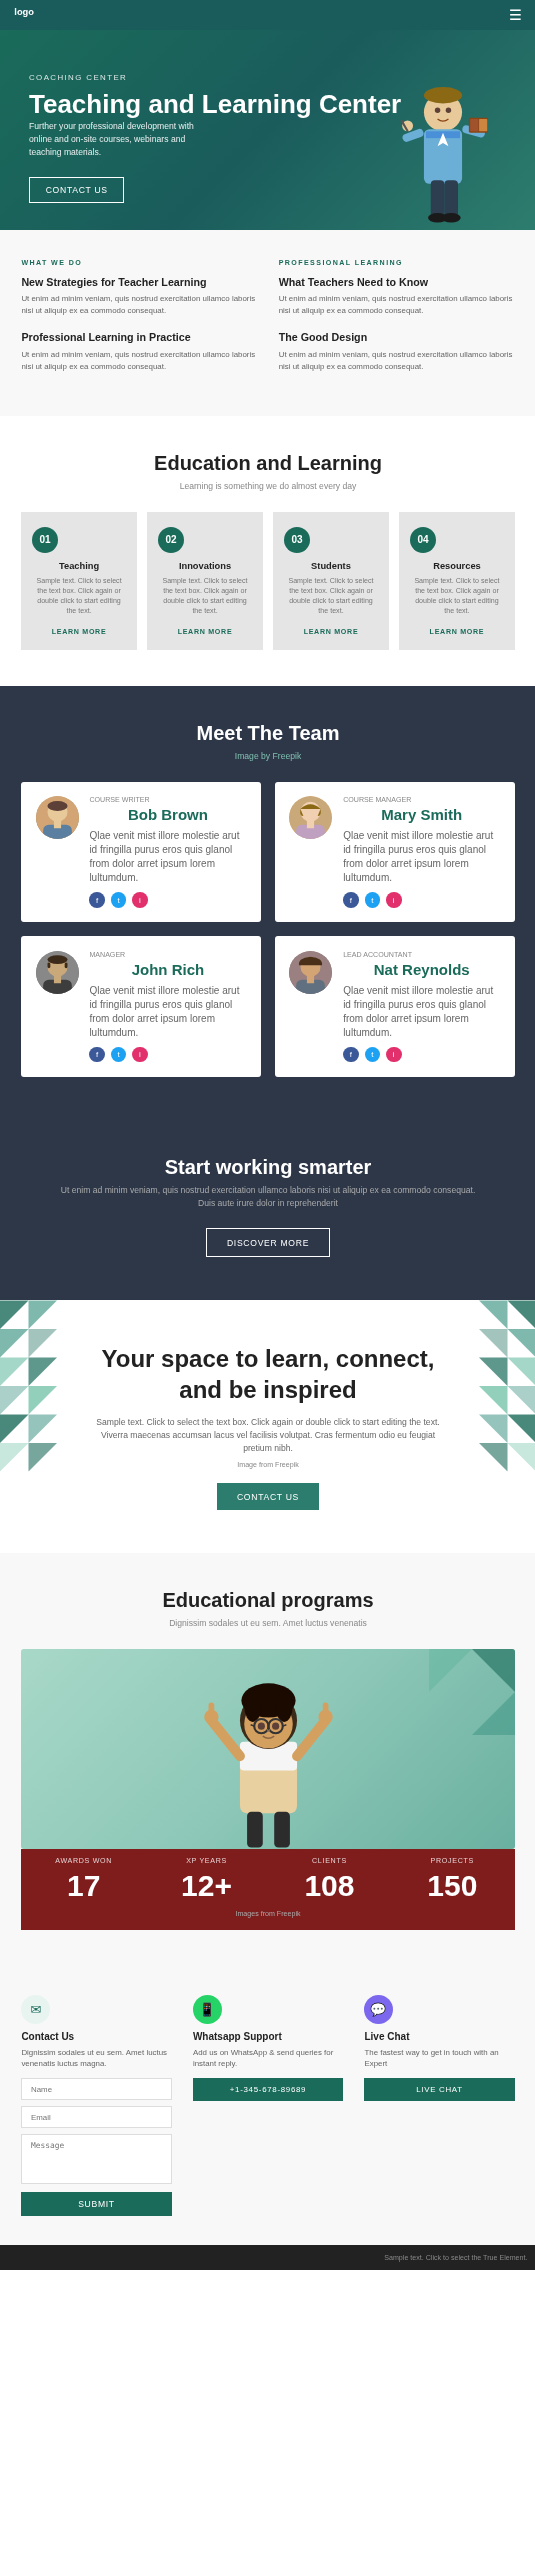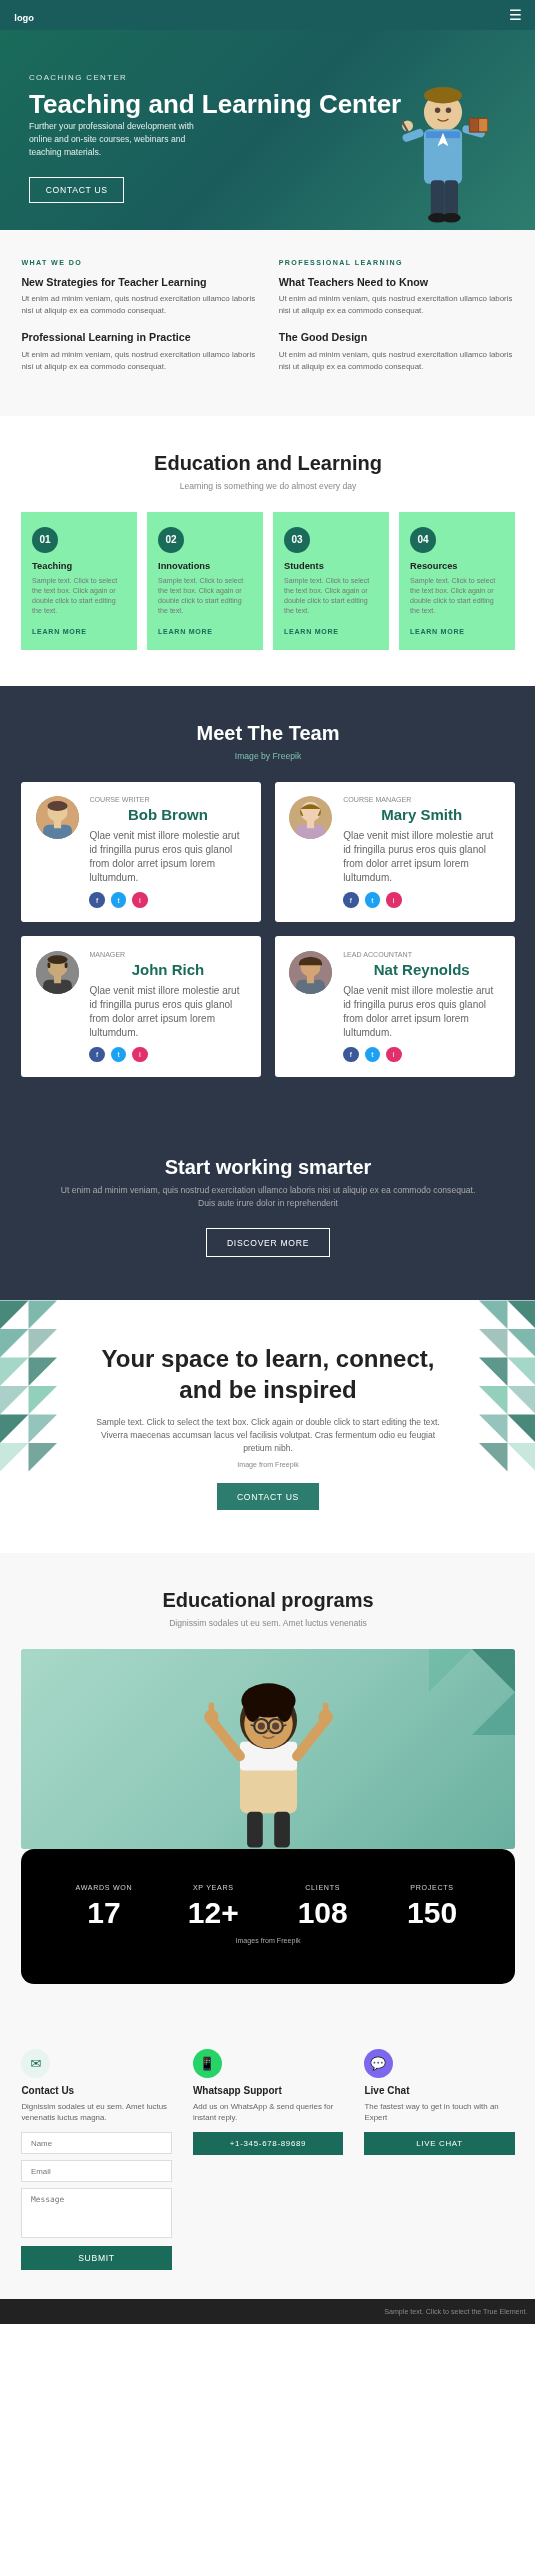--- a/index.html
+++ b/index.html
@@ -1,19 +1,19 @@
 <!DOCTYPE html>
 <html style="font-size:11.4px"><head>
   <meta charset="utf-8">
   <style>
     * { margin: 0; padding: 0; box-sizing: border-box; }
     body { font-family: Arial, sans-serif; width: 536px; background: #fff; overflow-x: hidden; }
 
     
-    .header { background: #1a5c5c; color: white; padding: 7.1px 14.3px; display: flex; align-items: flex-end; justify-content: space-between; }
+    .header { background: #1a5c5c; color: white; padding: 7.1px 14.3px; display: flex; align-items: flex-start; justify-content: space-between; }
     .logo { font-size: 9.3px; font-weight: bold; color: white; }
     .hamburger { font-size: 14.3px; cursor: pointer; }
 
     
     .hero { background: linear-gradient(135deg, #1a6b5a 0%, #1a5c5c 50%, #2d7d6e 100%); color: white; padding: 43px 29px 0 29px; min-height: 200px; position: relative; overflow: hidden; display: flex; align-items: flex-start; }
     .hero-content { flex: 1; z-index: 2; }
     .hero-label { font-size: 7.9px; letter-spacing: 1.4px; text-transform: uppercase; margin-bottom: 7.1px; opacity: 0.85; }
     .hero-title { font-size: 26px; font-weight: bold; line-height: 1.2; margin-bottom: 0; }
     .hero-desc { font-size: 8.6px; line-height: 1.5; margin-bottom: 18px; max-width: 186px; opacity: 0.9; }
     .hero-btn { background: transparent; border: 1.4px solid white; color: white; padding: 7.1px 15.7px; font-size: 8.6px; letter-spacing: 0.7px; cursor: pointer; text-transform: uppercase; }
@@ -25,21 +25,21 @@
     .wwd-section-label { font-size: 7.1px; letter-spacing: 1.4px; text-transform: uppercase; color: #1a6b5a; margin-bottom: 8.6px; font-weight: bold; }
     .wwd-item { margin-bottom: 14.3px; }
     .wwd-item h3 { font-size: 10.7px; font-weight: bold; margin-bottom: 5.7px; color: #222; }
     .wwd-item p { font-size: 7.9px; color: #666; line-height: 1.5; }
 
     
     .education { padding: 36px 21.4px; text-align: center; background: white; }
     .section-title { font-size: 20px; font-weight: bold; color: #222; margin-bottom: 5.7px; }
     .section-subtitle { font-size: 8.6px; color: #888; margin-bottom: 21.4px; }
     .edu-cards { display: grid; grid-template-columns: repeat(4, 1fr); gap: 10.7px; margin-top: 14.3px; }
-    .edu-card { background: #86efac; padding: 14.3px 10.7px; text-align: left; }
+    .edu-card { background: #e5e5e5; padding: 14.3px 10.7px; text-align: center; }
     .edu-num { width: 26px; height: 26px; border-radius: 50%; background: #1a6b5a; color: white; display: flex; align-items: center; justify-content: center; font-size: 10px; font-weight: bold; margin-bottom: 8.6px; }
     .edu-card h4 { font-size: 9.3px; font-weight: bold; margin-bottom: 5.7px; color: #222; }
     .edu-card p { font-size: 7.1px; color: #777; line-height: 1.4; margin-bottom: 7.1px; }
     .learn-more { font-size: 7.1px; color: #1a6b5a; text-transform: uppercase; letter-spacing: 0.7px; font-weight: bold; cursor: pointer; }
 
     
     .team { background: #2d3748; padding: 36px 21.4px; color: white; text-align: center; }
     .team .section-title { color: white; }
     .team .section-subtitle { color: #aaa; }
     .team-subtitle-link { color: #80c0b0; font-size: 8.6px; }
@@ -74,21 +74,21 @@
     .inspire-desc { font-size: 8.6px; color: #666; line-height: 1.5; margin-bottom: 5.7px; }
     .inspire-img-label { font-size: 7.1px; color: #888; margin-bottom: 14.3px; }
     .contact-btn { background: #2d7d6e; color: white; border: none; padding: 8.6px 20px; font-size: 8.6px; letter-spacing: 0.7px; text-transform: uppercase; cursor: pointer; }
 
     
     .edu-programs { background: #f8f8f8; padding: 36px 21.4px; text-align: center; }
     .edu-programs .section-title { color: #222; }
     .programs-inner { background: #e8f4f0; border-radius: 2.9px; overflow: hidden; position: relative; margin-top: 18px; }
 
     
-    .stats { background: #000000; color: white; padding: 35px; border-radius: 13px; }
+    .stats { background: #7f1d1d; color: white; padding: 8px; }
     .stats-grid { display: grid; grid-template-columns: repeat(4, 1fr); gap: 14.3px; text-align: center; }
     .stat-label { font-size: 7.1px; letter-spacing: 0.7px; text-transform: uppercase; opacity: 0.8; margin-bottom: 3.6px; }
     .stat-number { font-size: 30px; font-weight: bold; }
     .stat-img-label { text-align: center; font-size: 7.1px; color: #aaa; padding: 7.1px 0 3.6px; }
 
     
     .contact { background: #f8f8f8; padding: 29px 21.4px; }
     .contact-grid { display: grid; grid-template-columns: 1fr 1fr 1fr; gap: 21.4px; }
     .contact-section h3 { font-size: 10px; font-weight: bold; margin-bottom: 5.7px; color: #222; }
     .contact-section p { font-size: 7.9px; color: #666; line-height: 1.4; margin-bottom: 8.6px; }

